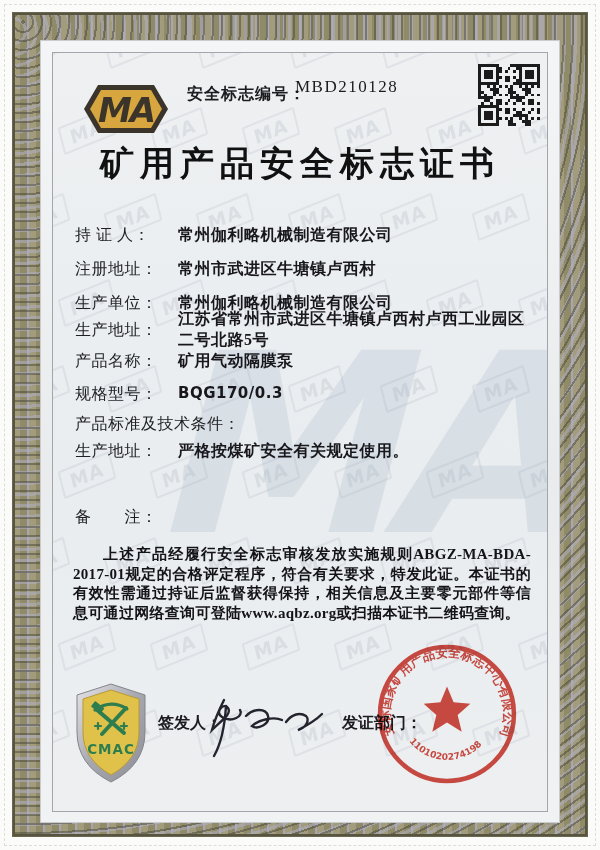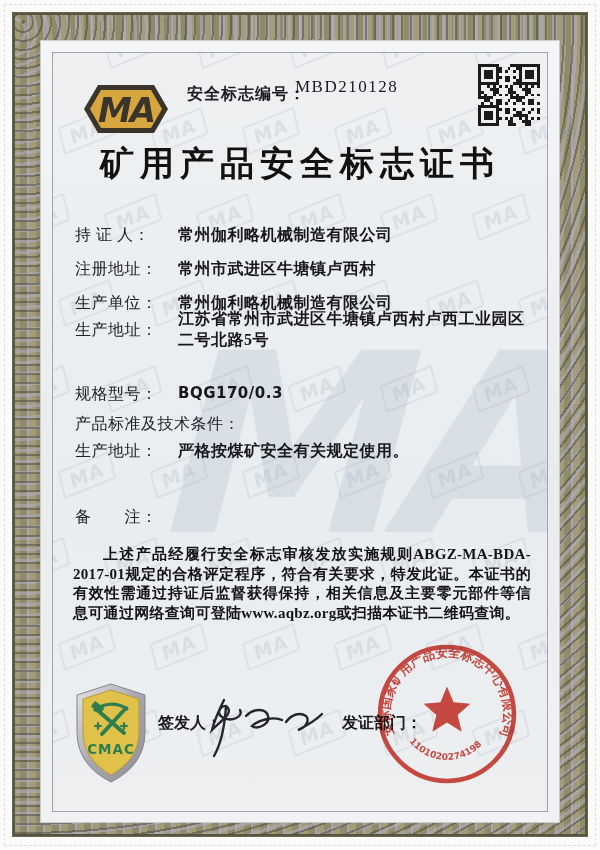--- a/index.html
+++ b/index.html
@@ -394,20 +394,24 @@
     <span class="val">常州市武进区牛塘镇卢西村</span>
   </div>
   <div class="row r2">
     <span class="lbl">生产单位：</span>
     <span class="val">常州伽利略机械制造有限公司</span>
   </div>
   <div class="row r3">
     <span class="lbl">生产地址：</span>
     <span class="val">江苏省常州市武进区牛塘镇卢西村卢西工业园区二号北路5号</span>
   </div>
+  <div class="row r4">
+    <span class="lbl">产品名称：</span>
+    <span class="val">矿用气动隔膜泵</span>
+  </div>
   <div class="row r5">
     <span class="lbl">规格型号：</span>
     <span class="val code">BQG170/0.3</span>
   </div>
   <div class="row r6 long">
     <span class="lbl">产品标准及技术条件：</span>
   </div>
   <div class="row r7">
     <span class="lbl">生产地址：</span>
     <span class="val">严格按煤矿安全有关规定使用。</span>

